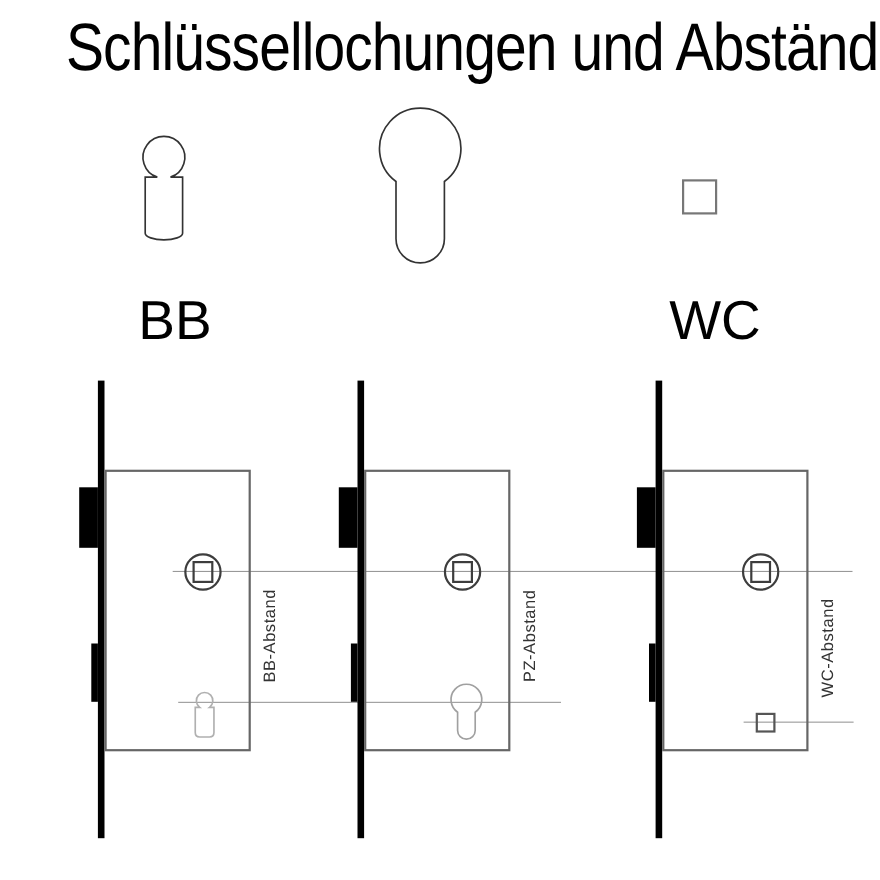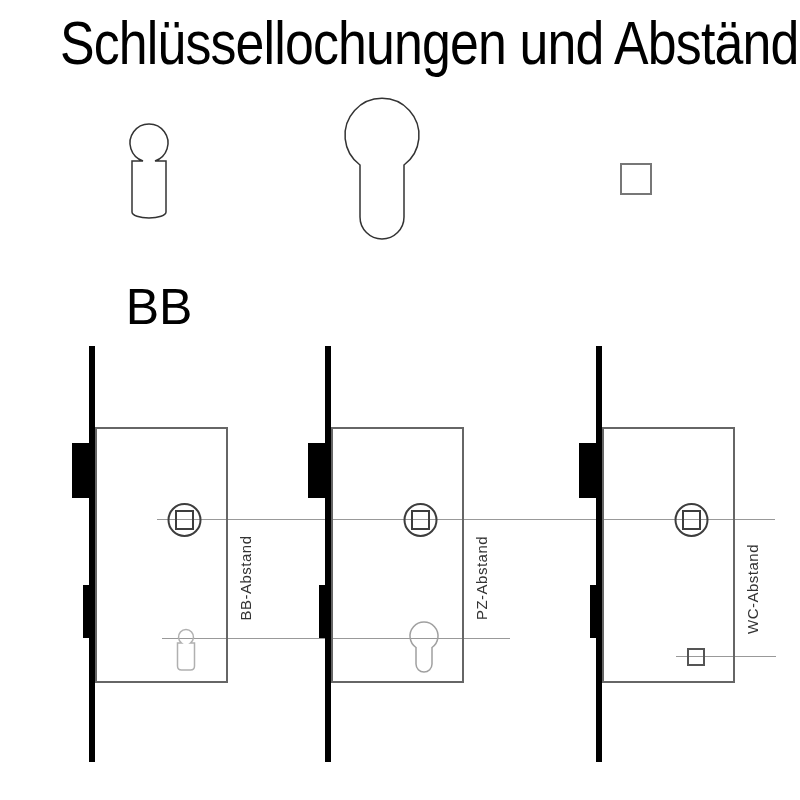--- a/index.html
+++ b/index.html
@@ -8,21 +8,21 @@
     font-family:"Liberation Sans",sans-serif;overflow:hidden;
   }
   .abs{position:absolute;}
   #title{
     left:0;top:8px;width:800px;text-align:center;
     font-size:61px;color:#000;letter-spacing:-1px;
     transform:scaleX(0.85);white-space:nowrap;
   }
   .legend-label{
     width:120px;text-align:center;font-size:50px;color:#000;
-    top:282px;line-height:1;
+    top:266px;line-height:1;
   }
   .lock{left:0;top:0;width:0;height:0;}
   .faceplate{width:6px;height:416px;top:346px;left:0;background:#000;}
   .latch{width:17px;height:55px;top:443px;left:-17px;background:#000;}
   .deadbolt{width:6px;height:53px;top:585px;left:-6px;background:#000;}
   .case{left:6px;top:427px;width:133px;height:256px;border:2px solid #666;box-sizing:border-box;background:transparent;}
   .axis-line{height:1px;background:#999;}
   .dist-label{
     width:120px;height:22px;left:97px;text-align:center;
     font-size:15px;color:#333;letter-spacing:0.5px;line-height:22px;
@@ -41,20 +41,21 @@
 
   <svg class="abs" style="left:119px;top:114px;" width="62" height="110" viewBox="0 0 62 110">
     <path d="M 13 47 L 24 47 A 19 19 0 1 1 36 47 L 47 47 L 47 98 A 17 6 0 0 1 13 98 Z" fill="none" stroke="#333" stroke-width="1.5"></path>
   </svg>
   <svg class="abs" style="left:340px;top:95px;" width="86" height="150" viewBox="0 0 86 150">
     <path d="M 20 70 A 37 37 0 1 1 64 70 L 64 122 A 22 22 0 0 1 20 122 Z" fill="none" stroke="#333" stroke-width="1.5"></path>
   </svg>
   <div class="abs wc-square-top"></div>
 
   <div class="abs legend-label" style="left:99px;">BB</div>
+  <div class="abs legend-label" style="left:590px;">WC</div>
 
   <div class="abs axis-line" style="left:157px;top:519px;width:618px;"></div>
   <div class="abs axis-line" style="left:162px;top:638px;width:348px;"></div>
   <div class="abs axis-line" style="left:676px;top:656px;width:100px;"></div>
 
   <div class="abs lock" style="left:89px;">
     <div class="abs faceplate"></div>
     <div class="abs latch"></div>
     <div class="abs deadbolt"></div>
     <div class="abs case"></div>

